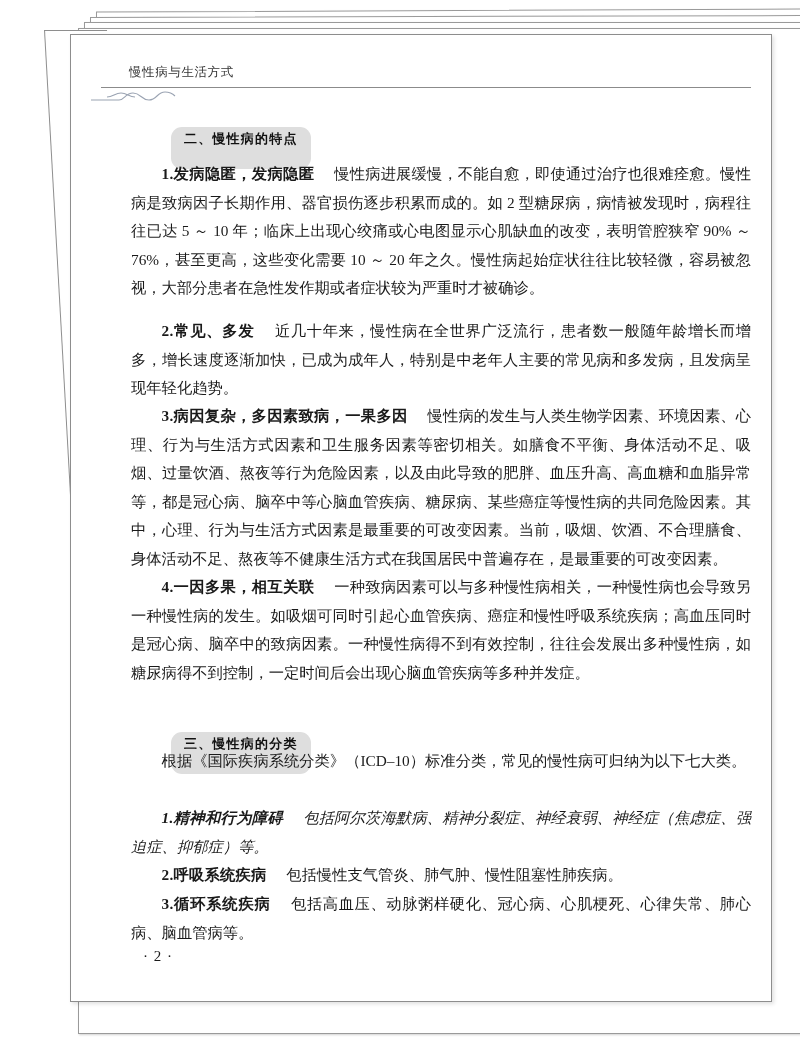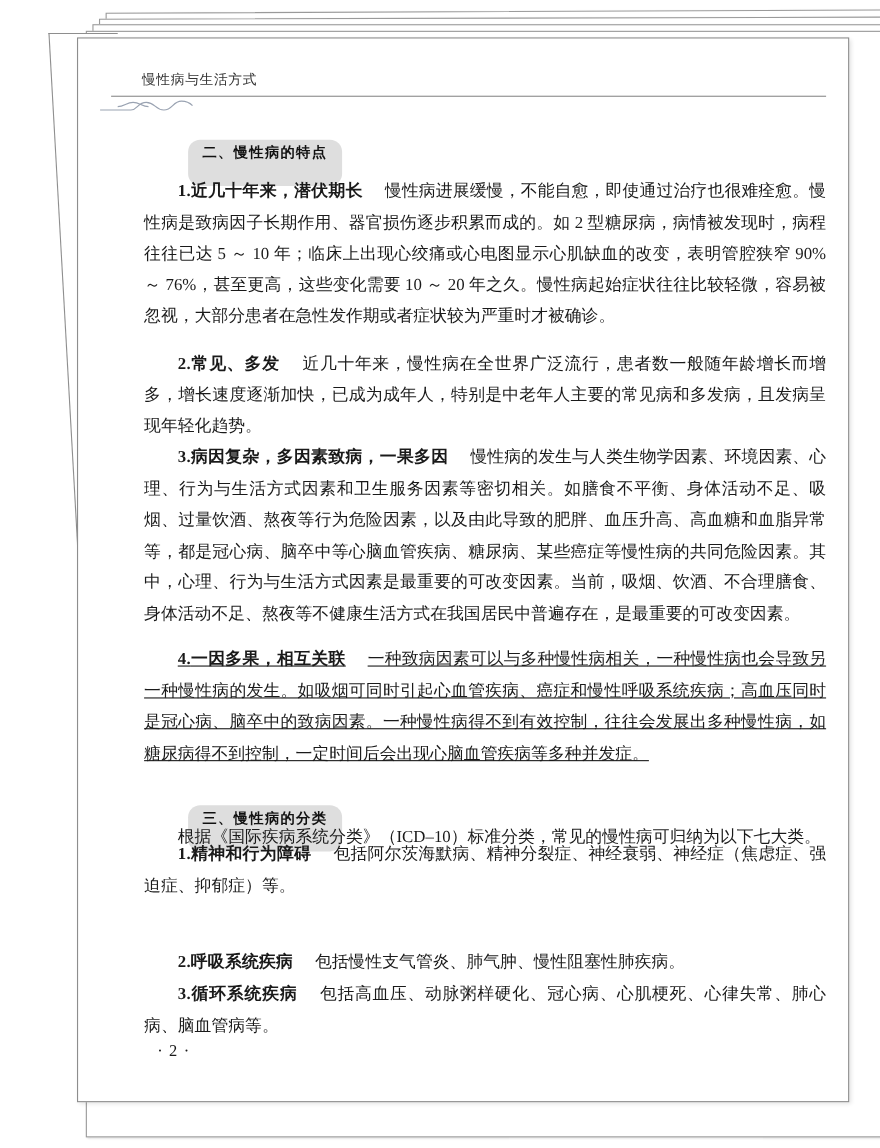--- a/index.html
+++ b/index.html
@@ -165,40 +165,40 @@
     <div class="head-rule"></div>
 
     <svg class="head-orn" viewBox="0 0 90 26" xmlns="http://www.w3.org/2000/svg">
       <path d="M2 19 H30 C36 19 36 12 44 12 C52 12 52 19 60 19 C68 19 68 11 76 11 C82 11 84 13 86 15" fill="none" stroke="#9aa3b2" stroke-width="1.1"></path>
       <path d="M18 16 C24 16 26 12 32 12 C38 12 40 16 46 16" fill="none" stroke="#9aa3b2" stroke-width="1.1"></path>
     </svg>
 
     <div class="pill" style="left:100px; top:92px;">二、慢性病的特点</div>
 
     <div class="para" style="top:125px;">
-      <span class="lead">1.</span><span class="lead">近几十年来，潜伏期长</span><span class="gap"></span><span>慢性病进展缓慢，不能自愈，即使通过治疗也很难痊愈。慢性病是致病因子长期作用、器官损伤逐步积累而成的。如 2 型糖尿病，病情被发现时，病程往往已达 5 ～ 10 年；临床上出现心绞痛或心电图显示心肌缺血的改变，表明管腔狭窄 90% ～ 76%，甚至更高，这些变化需要 10 ～ 20 年之久。慢性病起始症状往往比较轻微，容易被忽视，大部分患者在急性发作期或者症状较为严重时才被确诊。</span>
+      <span class="lead">1.</span><span class="lead">发病隐匿，发病隐匿</span><span class="gap"></span><span>慢性病进展缓慢，不能自愈，即使通过治疗也很难痊愈。慢性病是致病因子长期作用、器官损伤逐步积累而成的。如 2 型糖尿病，病情被发现时，病程往往已达 5 ～ 10 年；临床上出现心绞痛或心电图显示心肌缺血的改变，表明管腔狭窄 90% ～ 76%，甚至更高，这些变化需要 10 ～ 20 年之久。慢性病起始症状往往比较轻微，容易被忽视，大部分患者在急性发作期或者症状较为严重时才被确诊。</span>
     </div>
 
     <div class="para" style="top:282px;">
       <span class="lead">2.</span><span class="lead">常见、多发</span><span class="gap"></span><span>近几十年来，慢性病在全世界广泛流行，患者数一般随年龄增长而增多，增长速度逐渐加快，已成为成年人，特别是中老年人主要的常见病和多发病，且发病呈现年轻化趋势。</span>
     </div>
 
     <div class="para" style="top:367px;">
       <span class="lead">3.</span><span class="lead">病因复杂，多因素致病，一果多因</span><span class="gap"></span><span>慢性病的发生与人类生物学因素、环境因素、心理、行为与生活方式因素和卫生服务因素等密切相关。如膳食不平衡、身体活动不足、吸烟、过量饮酒、熬夜等行为危险因素，以及由此导致的肥胖、血压升高、高血糖和血脂异常等，都是冠心病、脑卒中等心脑血管疾病、糖尿病、某些癌症等慢性病的共同危险因素。其中，心理、行为与生活方式因素是最重要的可改变因素。当前，吸烟、饮酒、不合理膳食、身体活动不足、熬夜等不健康生活方式在我国居民中普遍存在，是最重要的可改变因素。</span>
     </div>
 
-    <div class="para" style="top:551px;text-decoration:underline;">
+    <div class="para" style="top:538px;">
       <span class="lead">4.</span><span class="lead">一因多果，相互关联</span><span class="gap"></span><span>一种致病因素可以与多种慢性病相关，一种慢性病也会导致另一种慢性病的发生。如吸烟可同时引起心血管疾病、癌症和慢性呼吸系统疾病；高血压同时是冠心病、脑卒中的致病因素。一种慢性病得不到有效控制，往往会发展出多种慢性病，如糖尿病得不到控制，一定时间后会出现心脑血管疾病等多种并发症。</span>
     </div>
 
     <div class="pill" style="left:100px; top:697px;">三、慢性病的分类</div>
 
     <div class="para" style="top:712px;">根据《国际疾病系统分类》（ICD–10）标准分类，常见的慢性病可归纳为以下七大类。</div>
 
-    <div class="para" style="top:728px;">
+    <div class="para" style="top:769px;font-style:italic;">
       <span class="lead">1.</span><span class="lead">精神和行为障碍</span><span class="gap"></span><span>包括阿尔茨海默病、精神分裂症、神经衰弱、神经症（焦虑症、强迫症、抑郁症）等。</span>
     </div>
 
     <div class="para" style="top:826px;font-family:Liberation Serif, serif;">
       <span class="lead">2.</span><span class="lead">呼吸系统疾病</span><span class="gap"></span><span>包括慢性支气管炎、肺气肿、慢性阻塞性肺疾病。</span>
     </div>
 
     <div class="para" style="top:855px;">
       <span class="lead">3.</span><span class="lead">循环系统疾病</span><span class="gap"></span><span>包括高血压、动脉粥样硬化、冠心病、心肌梗死、心律失常、肺心病、脑血管病等。</span>
     </div>

